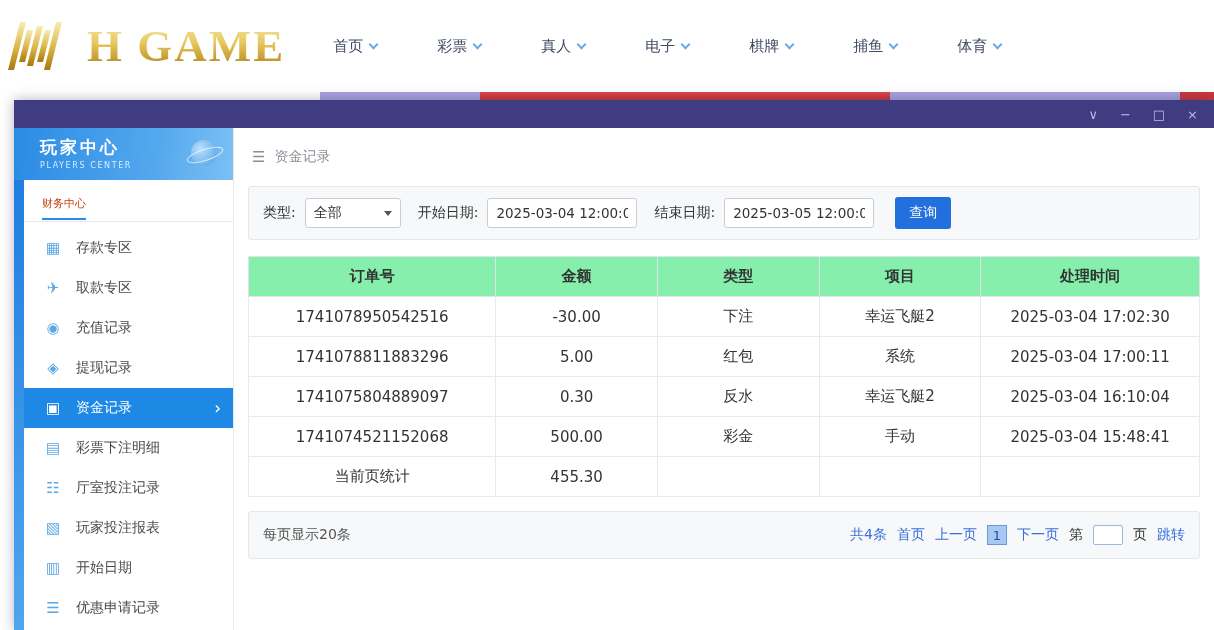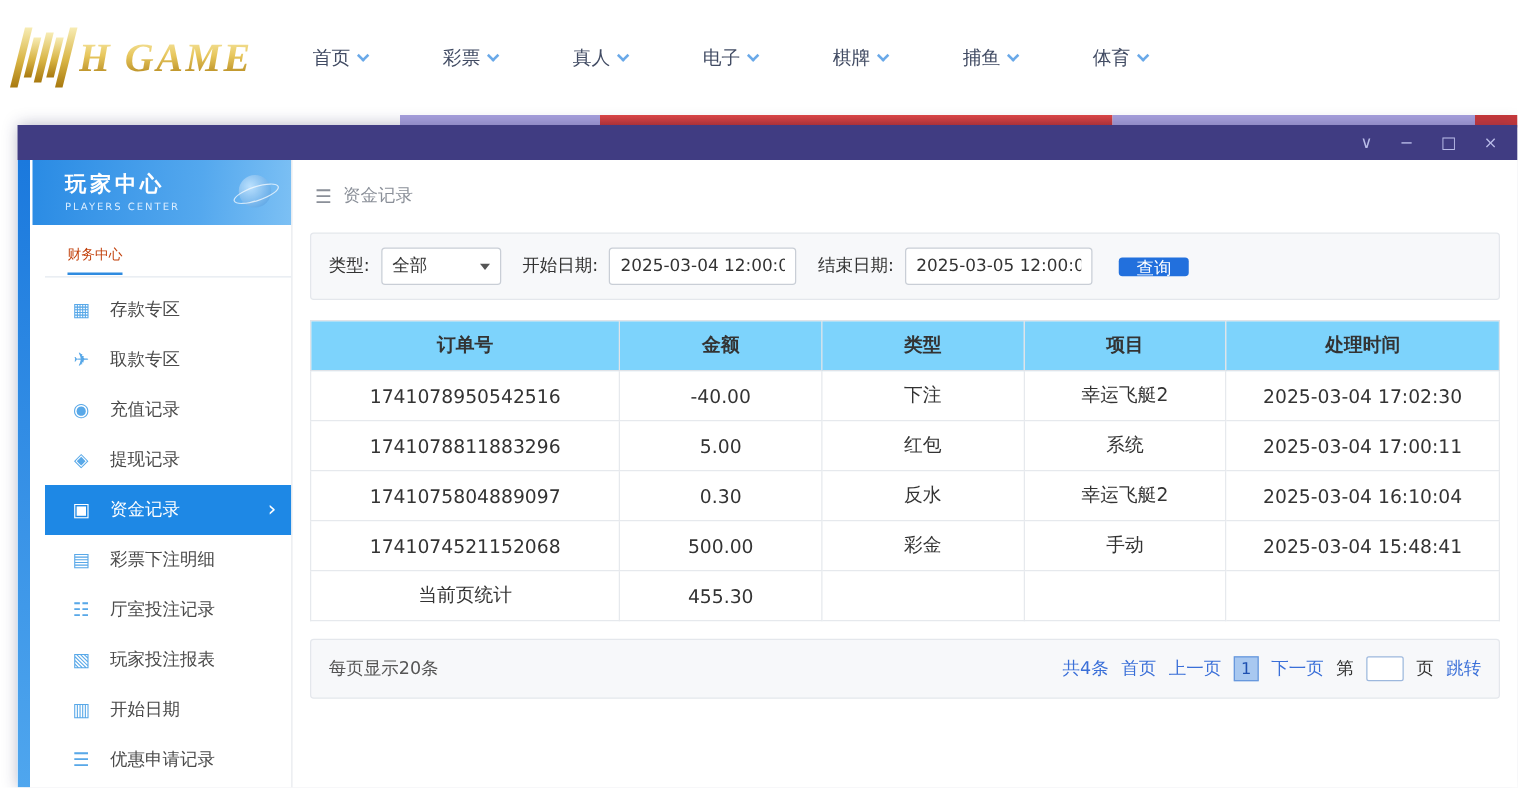--- a/index.html
+++ b/index.html
@@ -14,44 +14,44 @@
   .logo{display:flex;align-items:center;gap:7px;margin-left:14px;cursor:pointer;}
   .logo-mark{display:flex;align-items:center;gap:3px;transform:skewX(-14deg);}
   .logo-mark i{display:block;width:6px;background:linear-gradient(180deg,#f7ecb4,#d9b545 55%,#a8790f);}
   .logo-mark i:nth-child(1){height:48px;}
   .logo-mark i:nth-child(2){height:32px;}
   .logo-mark i:nth-child(3){height:40px;}
   .logo-mark i:nth-child(4){height:32px;}
   .logo-mark i:nth-child(5){height:48px;}
   .logo-text{
     font-family:"Liberation Serif","DejaVu Serif",serif;
-    font-size:32px;font-weight:bold;font-style:italic;letter-spacing:2px;
+    font-size:45px;font-weight:bold;letter-spacing:2px;
     background:linear-gradient(180deg,#f8ecb0 0%,#e7c65c 45%,#a8790f 100%);
-    -webkit-background-clip:text;background-clip:text;color:transparent;
+    -webkit-background-clip:text;background-clip:text;color:transparent;margin-left:24px;
   }
   .topnav{display:flex;align-items:center;gap:60px;margin-left:48px;}
   .nav-item{display:flex;align-items:center;gap:7px;cursor:pointer;color:#414b63;font-size:15px;font-weight:500;}
   .chev{width:7px;height:7px;border-right:2px solid #6aa9e8;border-bottom:2px solid #6aa9e8;transform:rotate(45deg);margin-top:-4px;}
 
   
   .backdrop{position:absolute;top:92px;left:0;width:100%;height:10px;display:flex;z-index:1;}
   .bd-white{width:320px;background:#ffffff;}
   .bd-lav1{width:160px;background:#a8a1de;}
   .bd-red1{width:410px;background:linear-gradient(180deg,#e04848,#c03030);}
   .bd-lav2{width:290px;background:#a8a1de;}
   .bd-red2{flex:1;background:#c9383a;}
 
   
   .modal{position:absolute;top:100px;left:14px;right:0;bottom:0;z-index:5;box-shadow:0 0 12px rgba(40,40,90,.35);background:#fff;}
   .titlebar{height:28px;background:#403c82;display:flex;justify-content:flex-end;align-items:center;gap:22px;padding-right:16px;}
   .wicon{color:#b9bce8;font-size:13px;line-height:1;cursor:pointer;}
   .modal-body{position:absolute;top:28px;left:0;right:0;bottom:0;display:flex;background:#fff;}
 
   
-  .sidebar{flex:0 0 220px;width:220px;position:relative;background:#fff;border-right:1px solid #e8eaee;overflow:hidden;padding-left:12px;}
+  .sidebar{flex:0 0 220px;width:220px;position:relative;background:#fff;border-right:1px solid #e8eaee;overflow:hidden;}
   .side-strip{position:absolute;left:0;top:0;bottom:0;width:10px;background:linear-gradient(180deg,#1b79dd,#4fa6ee);}
   .side-head{height:52px;background:linear-gradient(95deg,#2a8be4 0%,#54a8ee 65%,#7cc0f4 100%);position:relative;padding:8px 0 0 26px;}
   .side-title{color:#fff;font-size:17px;font-weight:bold;letter-spacing:3px;}
   .side-sub{color:#d8ecff;font-size:8px;letter-spacing:1.6px;margin-top:2px;}
   .globe{position:absolute;right:16px;top:12px;width:26px;height:26px;border-radius:50%;background:radial-gradient(circle at 35% 35%,#bfe3ff,#4a9ae0);opacity:.95;}
   .globe::after{content:"";position:absolute;left:-5px;top:9px;width:36px;height:10px;border:1.5px solid rgba(255,255,255,.75);border-radius:50%;transform:rotate(-18deg);}
   .side-section{margin-left:10px;padding:16px 0 10px 18px;color:#c2410c;font-size:11px;border-bottom:1px solid #e3e9f0;}
   .side-section span{display:inline-block;padding-bottom:7px;border-bottom:2px solid #2f8be0;margin-bottom:-9px;}
   .side-menu{list-style:none;margin-top:6px;padding-left:10px;}
   .side-item{height:40px;display:flex;align-items:center;gap:14px;padding-left:20px;position:relative;cursor:pointer;color:#4a4a4a;font-size:14px;}
@@ -64,24 +64,24 @@
   .content{flex:1;background:#fff;padding:0 14px;overflow:hidden;}
   .breadcrumb{height:58px;display:flex;align-items:center;gap:9px;color:#8b9099;font-size:14px;padding-left:4px;}
   .bc-icon{font-size:15px;cursor:pointer;}
 
   .filterbar{height:54px;background:#f7f8fa;border:1px solid #e4e7ec;border-radius:3px;display:flex;align-items:center;padding:0 14px;gap:9px;font-size:14px;color:#333;}
   .flabel{white-space:nowrap;}
   .flabel.gap{margin-left:8px;}
   .fselect{width:96px;height:30px;background:#fff;border:1px solid #c9ced6;border-radius:3px;display:flex;align-items:center;justify-content:space-between;padding:0 8px;cursor:pointer;}
   .sel-arrow{width:0;height:0;border-left:4px solid transparent;border-right:4px solid transparent;border-top:5px solid #555;}
   .finput{width:150px;height:30px;border:1px solid #c9ced6;border-radius:3px;padding:0 8px;font-size:13.5px;color:#333;font-family:inherit;background:#fff;}
-  .query-btn{margin-left:12px;width:56px;height:15px;background:#2270dd;color:#fff;border:none;border-radius:3px;font-size:14px;cursor:pointer;font-family:inherit;}
+  .query-btn{margin-left:12px;width:56px;height:32px;background:#2270dd;color:#fff;border:none;border-radius:3px;font-size:14px;cursor:pointer;font-family:inherit;}
 
   .dtable{width:100%;margin-top:16px;border-collapse:collapse;table-layout:fixed;}
-  .dtable th{background:#7dd3fc;border:1px solid #e0e3e8;height:40px;font-size:15px;font-weight:bold;color:#333;}
+  .dtable th{background:#86efac;border:1px solid #e0e3e8;height:40px;font-size:15px;font-weight:bold;color:#333;}
   .dtable td{border:1px solid #e6e9ed;height:40px;text-align:center;font-size:15px;color:#333;background:#fff;}
 
   .pagebar{margin-top:14px;height:48px;background:#f7f8fa;border:1px solid #e4e7ec;border-radius:3px;display:flex;align-items:center;justify-content:space-between;padding:0 14px;font-size:14px;}
   .pb-left{color:#555;}
   .pb-right{display:flex;align-items:center;gap:10px;}
   .pb-total,.pb-link{color:#3a6fd8;cursor:pointer;text-decoration:none;}
   .pb-current{min-width:20px;height:20px;background:#a8c8f0;border:1px solid #6898dd;color:#1d4fb0;display:flex;align-items:center;justify-content:center;font-size:13px;cursor:pointer;}
   .pb-text{color:#333;}
   .pb-input{width:30px;height:20px;border:1px solid #9db8dd;border-radius:2px;background:#fff;}
 </style>
@@ -235,21 +235,21 @@
             <th>订单号</th>
             <th>金额</th>
             <th>类型</th>
             <th>项目</th>
             <th>处理时间</th>
           </tr>
         </thead>
         <tbody>
           <tr>
             <td>1741078950542516</td>
-            <td>-40.00</td>
+            <td>-30.00</td>
             <td>下注</td>
             <td>幸运飞艇2</td>
             <td>2025-03-04 17:02:30</td>
           </tr>
           <tr>
             <td>1741078811883296</td>
             <td>5.00</td>
             <td>红包</td>
             <td>系统</td>
             <td>2025-03-04 17:00:11</td>

